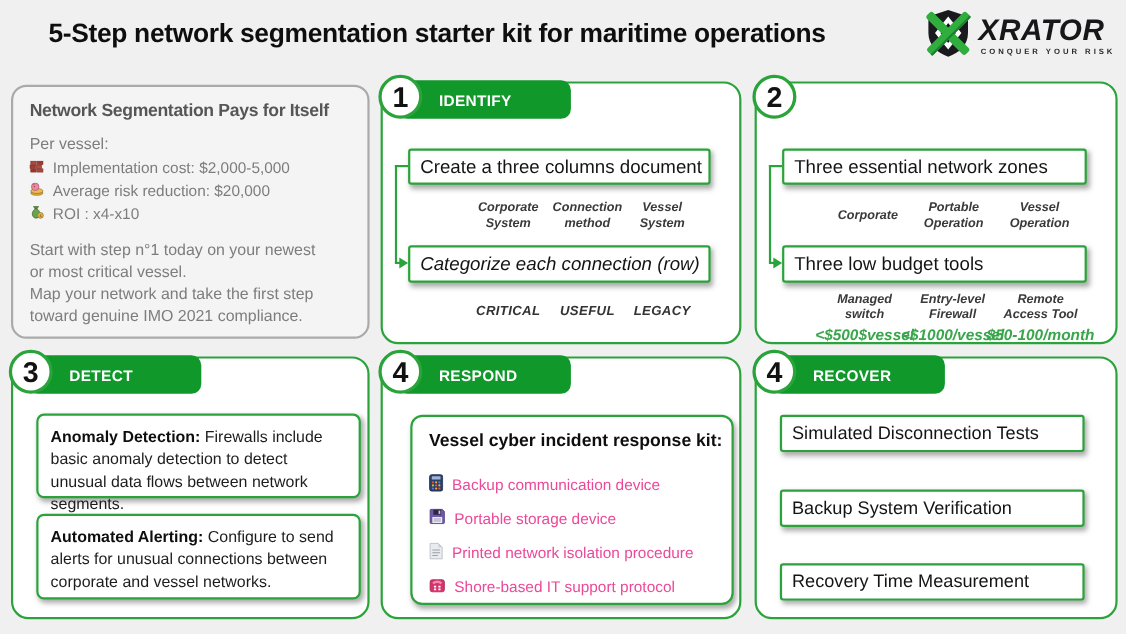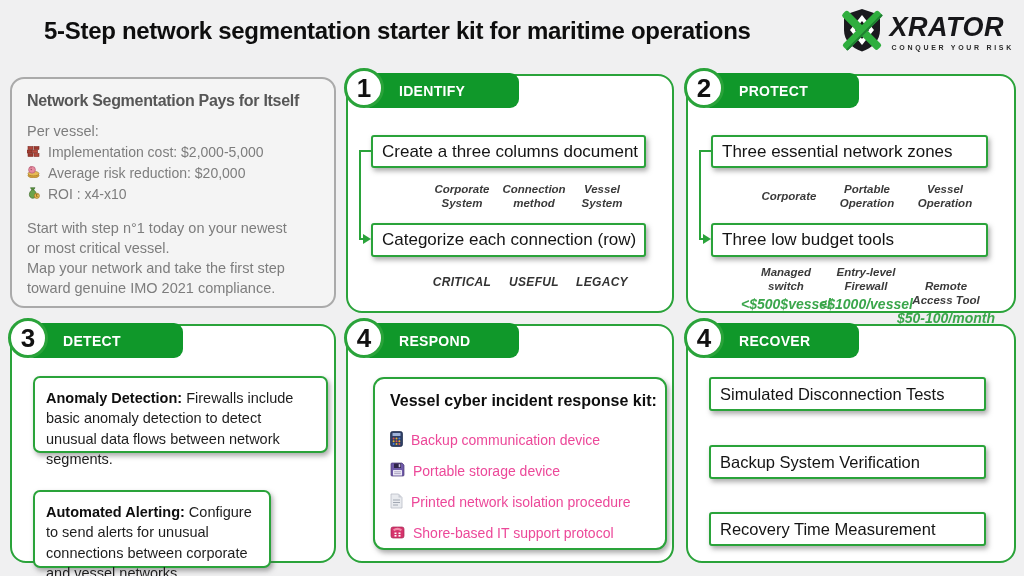--- a/index.html
+++ b/index.html
@@ -182,68 +182,67 @@
 <div class="panel" style="left:346px; top:74px; width:328px; height:239px;">
   <div class="hdr">IDENTIFY</div>
   <div class="badge">1</div>
   <div class="wbox" style="left:23px; top:59px; width:275px; height:33px;">Create a three columns document</div>
   <div class="collabel" style="left:114px; top:105px;">Corporate
 System</div>
   <div class="collabel" style="left:186px; top:105px;">Connection
 method</div>
   <div class="collabel" style="left:254px; top:105px;">Vessel
 System</div>
-  <div class="wbox" style="left:23px; top:147px; width:275px; height:34px;">Categorize each connection (row)</div>
+  <div class="wbox" style="left:23px; top:147px; width:275px; height:34px;font-style:italic;">Categorize each connection (row)</div>
   <div class="catlabel" style="left:114px; top:199px;">CRITICAL</div>
   <div class="catlabel" style="left:186px; top:199px;">USEFUL</div>
   <div class="catlabel" style="left:254px; top:199px;">LEGACY</div>
   <div class="hline" style="left:11px; top:74px; width:12px;"></div>
   <div class="vline" style="left:11px; top:74px; height:89px;"></div>
   <div class="hline" style="left:11px; top:162px; width:6px;"></div>
   <div class="arrowhead" style="left:15px; top:158px;"></div>
 </div>
 
 <div class="panel" style="left:686px; top:74px; width:330px; height:239px;">
-  <div class="hdr">PROTECT</div>
   <div class="badge">2</div>
   <div class="wbox" style="left:23px; top:59px; width:277px; height:33px;">Three essential network zones</div>
   <div class="collabel" style="left:101px; top:105px;">Corporate</div>
   <div class="collabel" style="left:179px; top:105px;">Portable
 Operation</div>
   <div class="collabel" style="left:257px; top:105px;">Vessel
 Operation</div>
   <div class="wbox" style="left:23px; top:147px; width:277px; height:34px;">Three low budget tools</div>
   <div class="toolblock" style="left:98px; top:189px;">
     <div class="toolname">Managed
 switch</div>
     <span class="toolprice">&lt;$500$vessel</span>
   </div>
   <div class="toolblock" style="left:178px; top:189px;">
     <div class="toolname">Entry-level
 Firewall</div>
     <span class="toolprice">&lt;$1000/vessel</span>
   </div>
-  <div class="toolblock" style="left:258px; top:189px;margin-top:14px;">
+  <div class="toolblock" style="left:258px; top:189px;">
     <div class="toolname">Remote
 Access Tool</div>
     <span class="toolprice">$50-100/month</span>
   </div>
   <div class="hline" style="left:11px; top:74px; width:12px;"></div>
   <div class="vline" style="left:11px; top:74px; height:89px;"></div>
   <div class="hline" style="left:11px; top:162px; width:6px;"></div>
   <div class="arrowhead" style="left:15px; top:158px;"></div>
 </div>
 
 <div class="panel" style="left:10px; top:324px; width:326px; height:239px;">
   <div class="hdr">DETECT</div>
   <div class="badge">3</div>
   <div class="tbox" style="left:21px; top:50px; width:295px; height:77px;">
     <span class="lead">Anomaly Detection:</span><span> Firewalls include basic anomaly detection to detect unusual data flows between network segments.</span>
   </div>
-  <div class="tbox" style="left:21px; top:141px; width:238px; height:78px;margin-top:23px;">
+  <div class="tbox" style="left:21px; top:141px; width:295px; height:78px;">
     <span class="lead">Automated Alerting:</span><span> Configure to send alerts for unusual connections between corporate and vessel networks.</span>
   </div>
 </div>
 
 <div class="panel" style="left:346px; top:324px; width:328px; height:239px;">
   <div class="hdr">RESPOND</div>
   <div class="badge">4</div>
   <div class="kitbox">
     <div class="kit-title">Vessel cyber incident response kit:</div>
     <div class="kitem" style="top:52px;">

